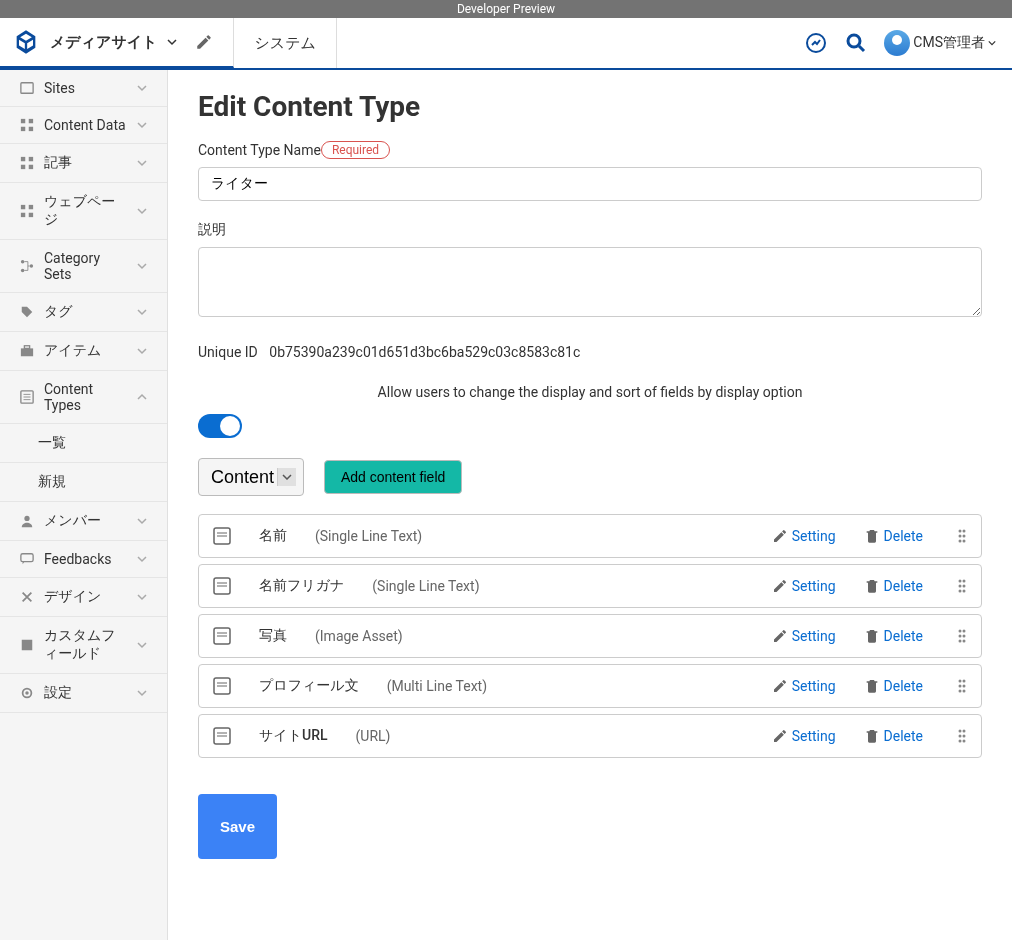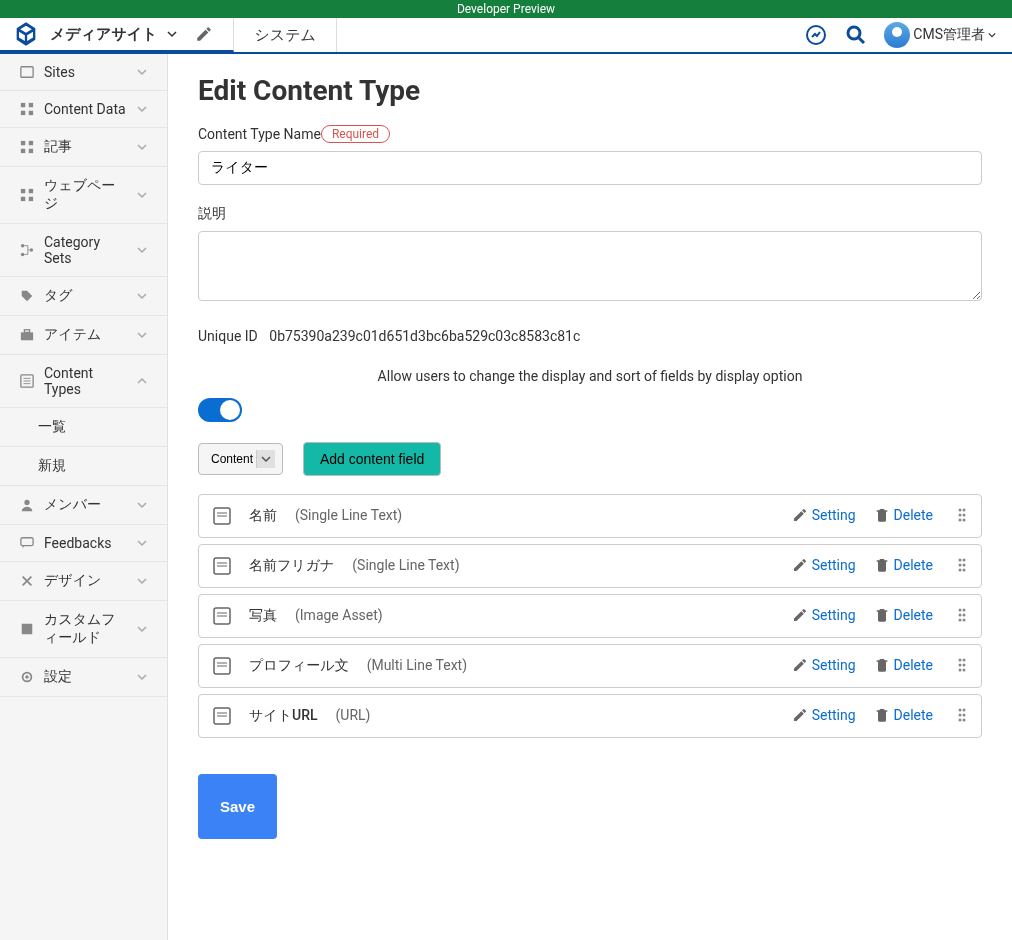--- a/index.html
+++ b/index.html
@@ -1,18 +1,18 @@
 <!DOCTYPE html>
 <html><head>
 <meta charset="utf-8">
 <style>
 * { box-sizing: border-box; margin: 0; padding: 0; }
 body { font-family: -apple-system, BlinkMacSystemFont, "Segoe UI", Roboto, sans-serif; font-size: 14px; color: #333; background: #fff; }
-.preview-bar { background: #15803d; color: #fff; text-align: center; padding: 2px 0; font-size: 12px; }
-.top-header { display: flex; align-items: stretch; border-bottom: 2px solid #0a4b9c; height: 36px; }
+.preview-bar { background: #737373; color: #fff; text-align: center; padding: 2px 0; font-size: 12px; }
+.top-header { display: flex; align-items: stretch; border-bottom: 2px solid #0a4b9c; height: 52px; }
 .brand-section { display: flex; align-items: center; padding: 0 12px; border-right: 1px solid #ddd; gap: 10px; border-bottom: 2px solid #0a4b9c; }
 .brand-logo { width: 28px; height: 28px; }
 .brand-title { font-weight: 600; font-size: 15px; }
 .edit-icon-btn { color: #555; padding: 0 8px; cursor: pointer; }
 .system-section { display: flex; align-items: center; padding: 0 20px; border-right: 1px solid #ddd; font-weight: 500; font-size: 15px; }
 .header-spacer { flex: 1; }
 .header-right { display: flex; align-items: center; gap: 16px; padding: 0 16px; }
 .icon-btn { cursor: pointer; color: #0a4b9c; }
 .user-section { display: flex; align-items: center; gap: 3px; cursor: pointer; }
 .avatar { width: 26px; height: 26px; border-radius: 50%; background: linear-gradient(#5aa9e6, #2c7cd1); position: relative; }
@@ -30,24 +30,24 @@
 .required-badge { border: 1px solid #d9534f; color: #d9534f; border-radius: 12px; padding: 1px 10px; font-size: 12px; }
 .text-input { width: 100%; padding: 8px 12px; border: 1px solid #ccc; border-radius: 4px; font-size: 14px; margin-bottom: 20px; }
 .textarea { width: 100%; height: 70px; padding: 8px 12px; border: 1px solid #ccc; border-radius: 4px; resize: both; margin-bottom: 24px; }
 .uid-row { font-size: 14px; margin-bottom: 24px; }
 .uid-label { margin-right: 8px; }
 .toggle-text { font-size: 14px; margin-bottom: 14px; text-align: center; }
 .toggle { width: 44px; height: 24px; background: #0a6dd1; border-radius: 12px; position: relative; cursor: pointer; margin-bottom: 20px; }
 .toggle-knob { position: absolute; right: 2px; top: 2px; width: 20px; height: 20px; background: #fff; border-radius: 50%; }
 .field-controls { display: flex; gap: 20px; align-items: center; margin-bottom: 18px; }
 .select-wrap { position: relative; }
-.select { padding: 8px 28px 8px 12px; border: 1px solid #bbb; border-radius: 4px; background: #f5f5f5; appearance: none; font-size: 12px; cursor: pointer; }
+.select { padding: 8px 28px 8px 12px; border: 1px solid #bbb; border-radius: 4px; background: #f5f5f5; appearance: none; font-size: 18px; cursor: pointer; }
 .select-chev { position: absolute; right: 8px; top: 50%; transform: translateY(-50%); pointer-events: none; color: #666; background: #e0e0e0; padding: 6px 4px; border-left: 1px solid #ccc; }
 .btn-outline { padding: 8px 16px; border: 1px solid #bbb; border-radius: 4px; background: #14b8a6; cursor: pointer; font-size: 14px; }
-.field-row { display: flex; align-items: flex-start; padding: 12px 14px; border: 1px solid #ccc; border-radius: 4px; margin-bottom: 6px; gap: 18px; }
+.field-row { display: flex; align-items: center; padding: 12px 14px; border: 1px solid #ccc; border-radius: 4px; margin-bottom: 6px; gap: 28px; }
 .field-row-icon { color: #666; }
 .field-row-name { font-weight: 500; }
 .field-row-type { color: #666; }
 .field-row-spacer { flex: 1; }
 .field-action { display: flex; align-items: center; gap: 4px; color: #0a6dd1; cursor: pointer; }
 .field-action .action-icon { color: #666; }
 .drag-handle { color: #888; cursor: grab; margin-left: 6px; }
 .save-btn { margin-top: 30px; padding: 24px 22px; background: #3b82f6; color: #fff; border: none; border-radius: 4px; font-size: 15px; font-weight: 600; cursor: pointer; }
 svg { display: block; }
 </style>

